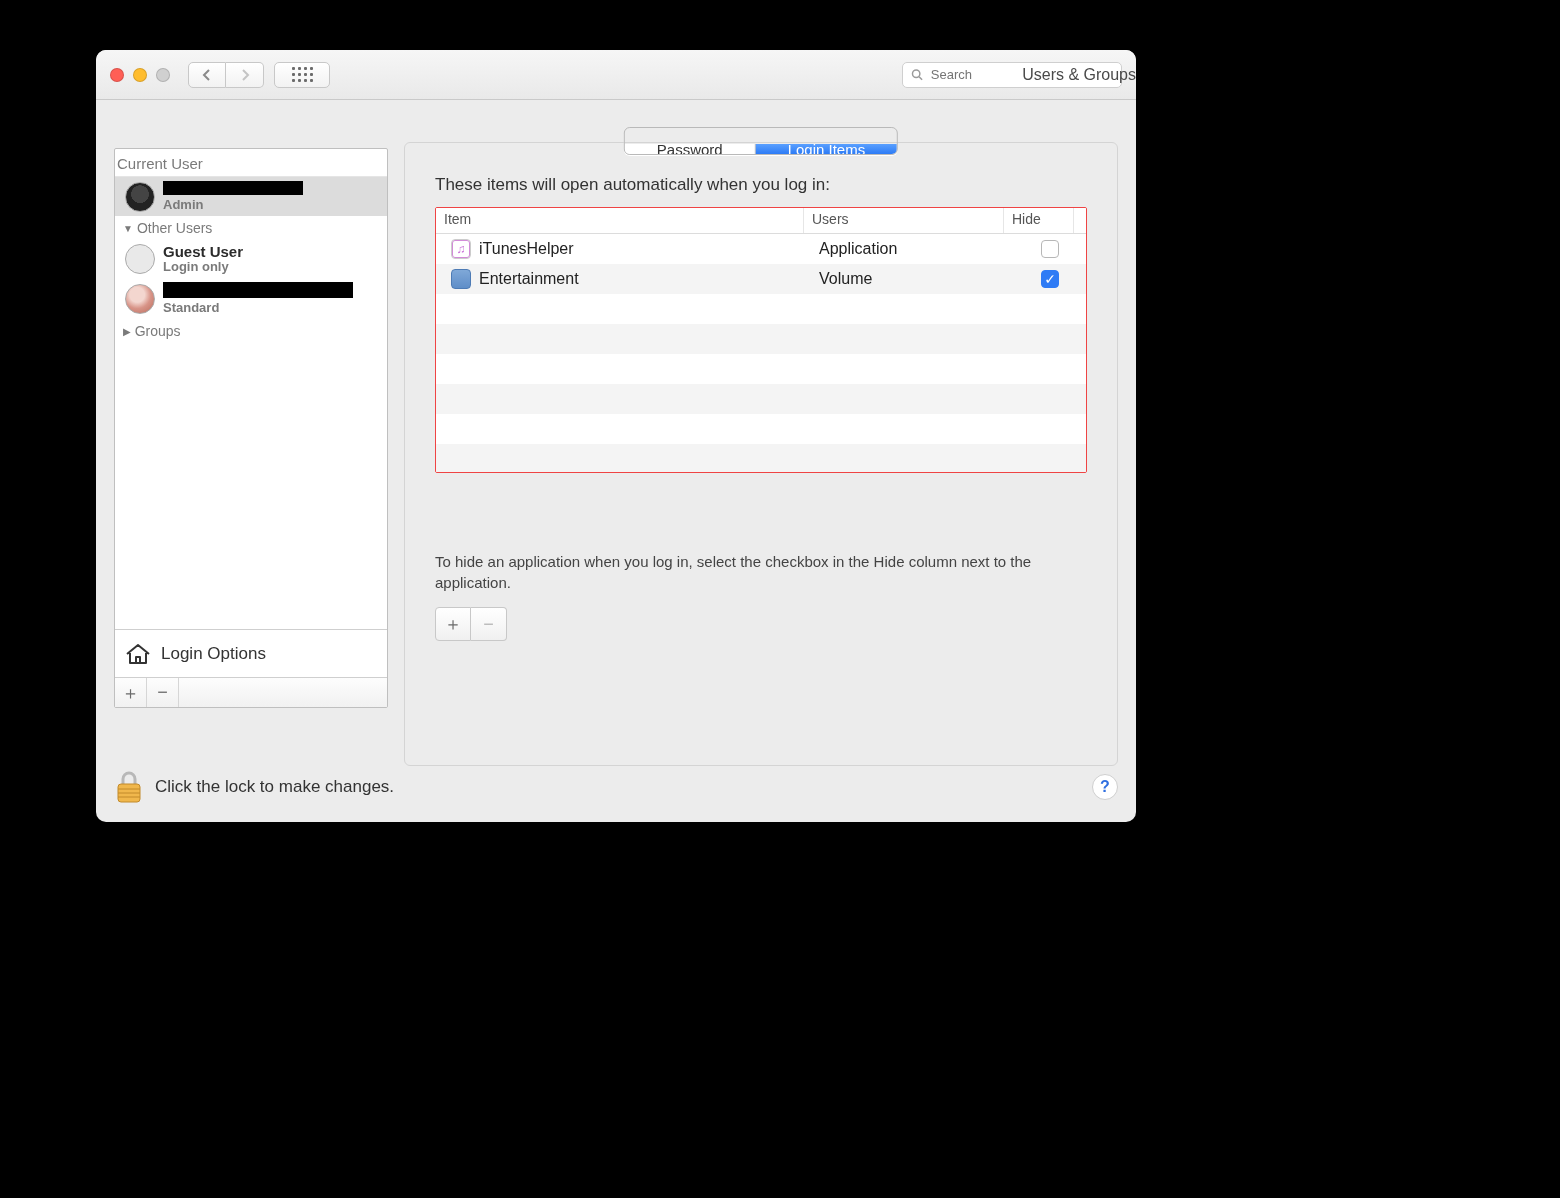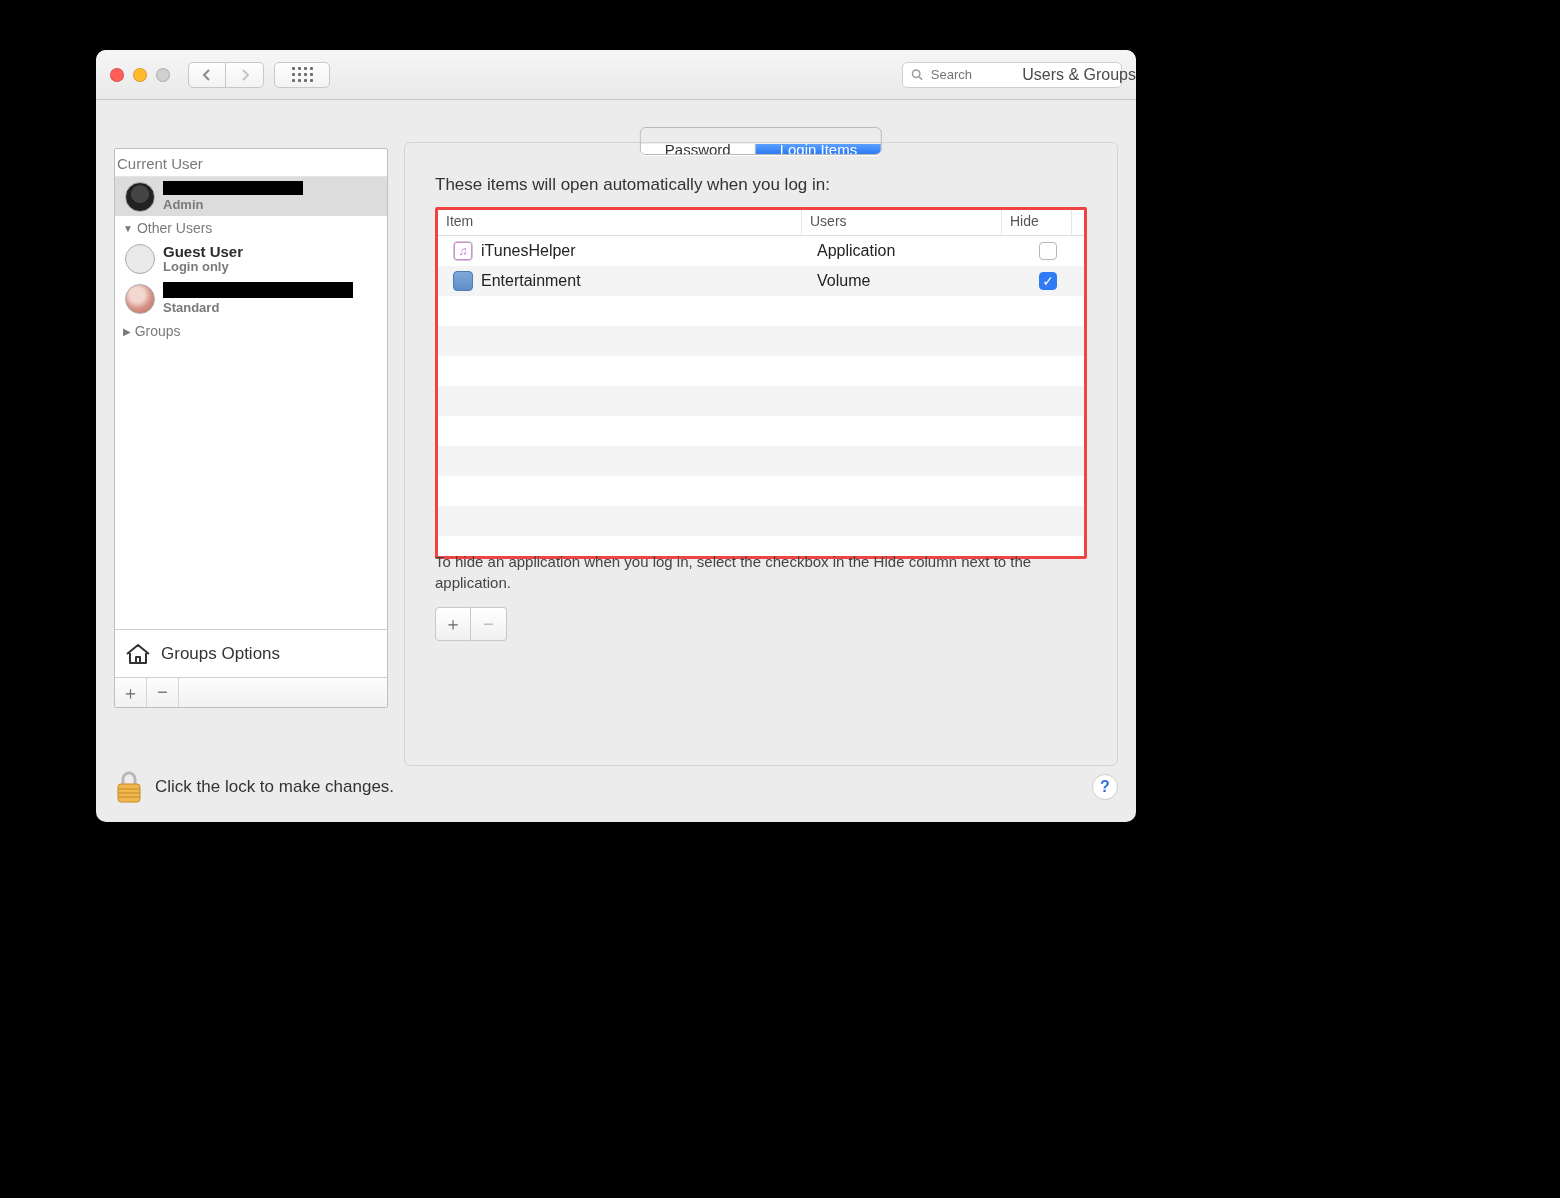--- a/index.html
+++ b/index.html
@@ -46,27 +46,27 @@
   .sb-section { display:flex; align-items:center; gap:4px; color:#7a7a7a; font-size:14px; padding:4px 8px; }
   .tri { font-size:10px; color:#7a7a7a; display:inline-block; }
   .sb-loginopts { border-top:1px solid #cfcfcf; display:flex; align-items:center; gap:10px; padding:6px 10px; height:48px; }
   .house { width:26px; height:22px; }
   .sb-pm { border-top:1px solid #cfcfcf; display:flex; height:30px; }
   .pmbtn { width:32px; height:29px; border-right:1px solid #d6d6d6; display:flex; align-items:center; justify-content:center; color:#6a6a6a; background:linear-gradient(#fdfdfd,#f1f1f1); font-size:18px; }
 
   
   .panel { position:absolute; left:308px; top:42px; right:18px; height:624px; background:#ececec; border-radius:6px; border:1px solid #d4d4d4; }
   .tabs { position:absolute; left:50%; top:-16px; transform:translateX(-50%); display:flex; height:28px; border:1px solid #b9b9b9; border-radius:6px; overflow:hidden; box-shadow:0 1px 0 #fff; }
-  .tab { padding:0 24px; display:flex; align-items:center; font-size:15px; background:#fff; color:#333;margin-top:16px; }
+  .tab { padding:0 32px; display:flex; align-items:center; font-size:15px; background:#fff; color:#333;margin-top:16px; }
   .tab.active { background:#3b82f6; color:#fff; background:linear-gradient(#5aa0ff,#2d7bf5); }
   .tab:first-child { border-right:1px solid #b9b9b9; }
 
   .desc { position:absolute; left:30px; top:32px; font-size:17px; color:#333; }
 
-  .table { position:absolute; left:30px; top:64px; right:30px; height:352px; background:#fff; border:3px solid #ef4444; border-radius:2px; overflow:hidden; }
+  .table { position:absolute; left:30px; top:64px; right:30px; height:266px; background:#fff; border:1px solid #ef4444; border-radius:2px; overflow:hidden; }
   .thead { display:grid; grid-template-columns: 1fr 200px 70px 12px; height:26px; border-bottom:1px solid #dcdcdc; font-size:14px; color:#555; background:#fff; }
   .thead div { padding:3px 8px; border-right:1px solid #e6e6e6; }
   .thead div:last-child { border-right:none; }
   .tbody { }
   .trow { display:grid; grid-template-columns: 1fr 200px 82px; height:30px; align-items:center; }
   .trow:nth-child(odd) { background:#fff; }
   .trow:nth-child(even) { background:#f4f4f4; }
   .tcell { padding:0 15px; font-size:16px; color:#222; display:flex; align-items:center; gap:8px; }
   .appicon { width:20px; height:20px; border-radius:4px; background:#fff; border:1px solid #ccc; display:flex; align-items:center; justify-content:center; font-size:12px; }
   .iitunes { background:linear-gradient(#fff,#fff); box-shadow:inset 0 0 0 1px #d28bd8; }
@@ -177,21 +177,21 @@
           </div>
           <div class="sb-section">
             <span class="tri">▶</span>
             <span>Groups</span>
           </div>
         </div>
         <div class="sb-loginopts">
           <svg class="house" viewBox="0 0 26 22">
             <path d="M2 11 L13 2 L24 11 M5 10 V20 H21 V10 M11 20 V14 H15 V20" fill="none" stroke="#333" stroke-width="2" stroke-linejoin="round"></path>
           </svg>
-          <span style="font-size:17px;color:#333">Groups Options</span>
+          <span style="font-size:17px;color:#333">Login Options</span>
         </div>
         <div class="sb-pm">
           <div class="pmbtn">＋</div>
           <div class="pmbtn">−</div>
           <div style="flex:1;background:linear-gradient(#fdfdfd,#f1f1f1);"></div>
         </div>
       </div>
 
       <div class="panel">
         <div class="tabs">

